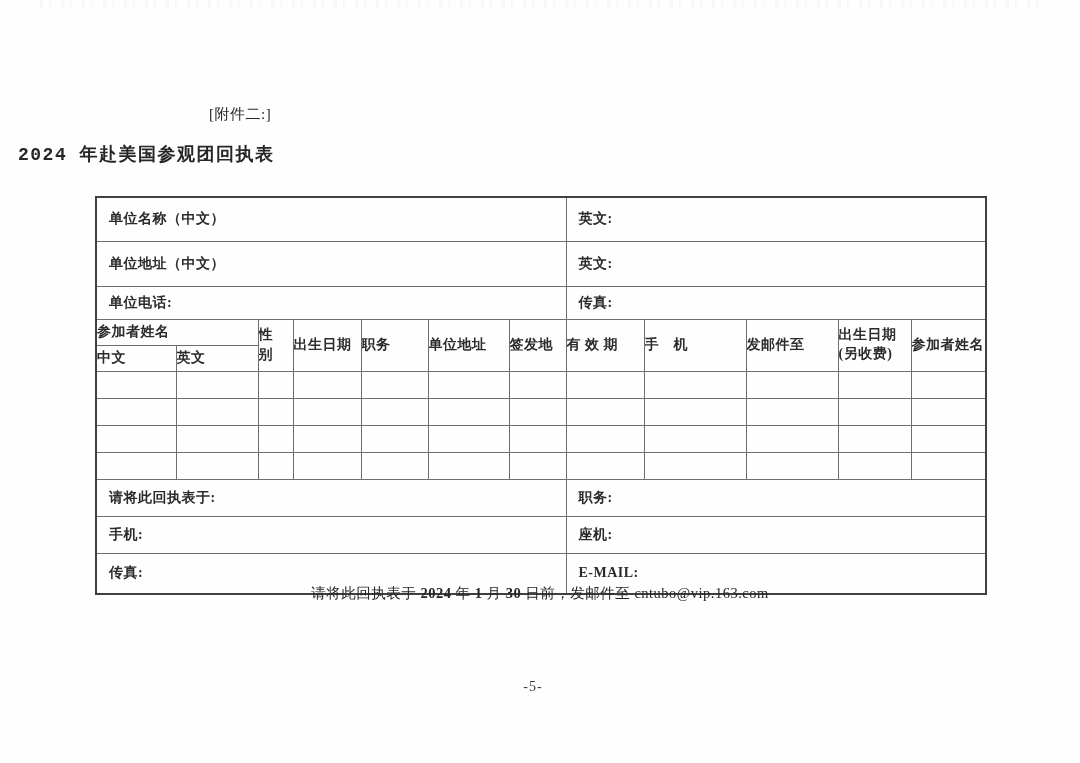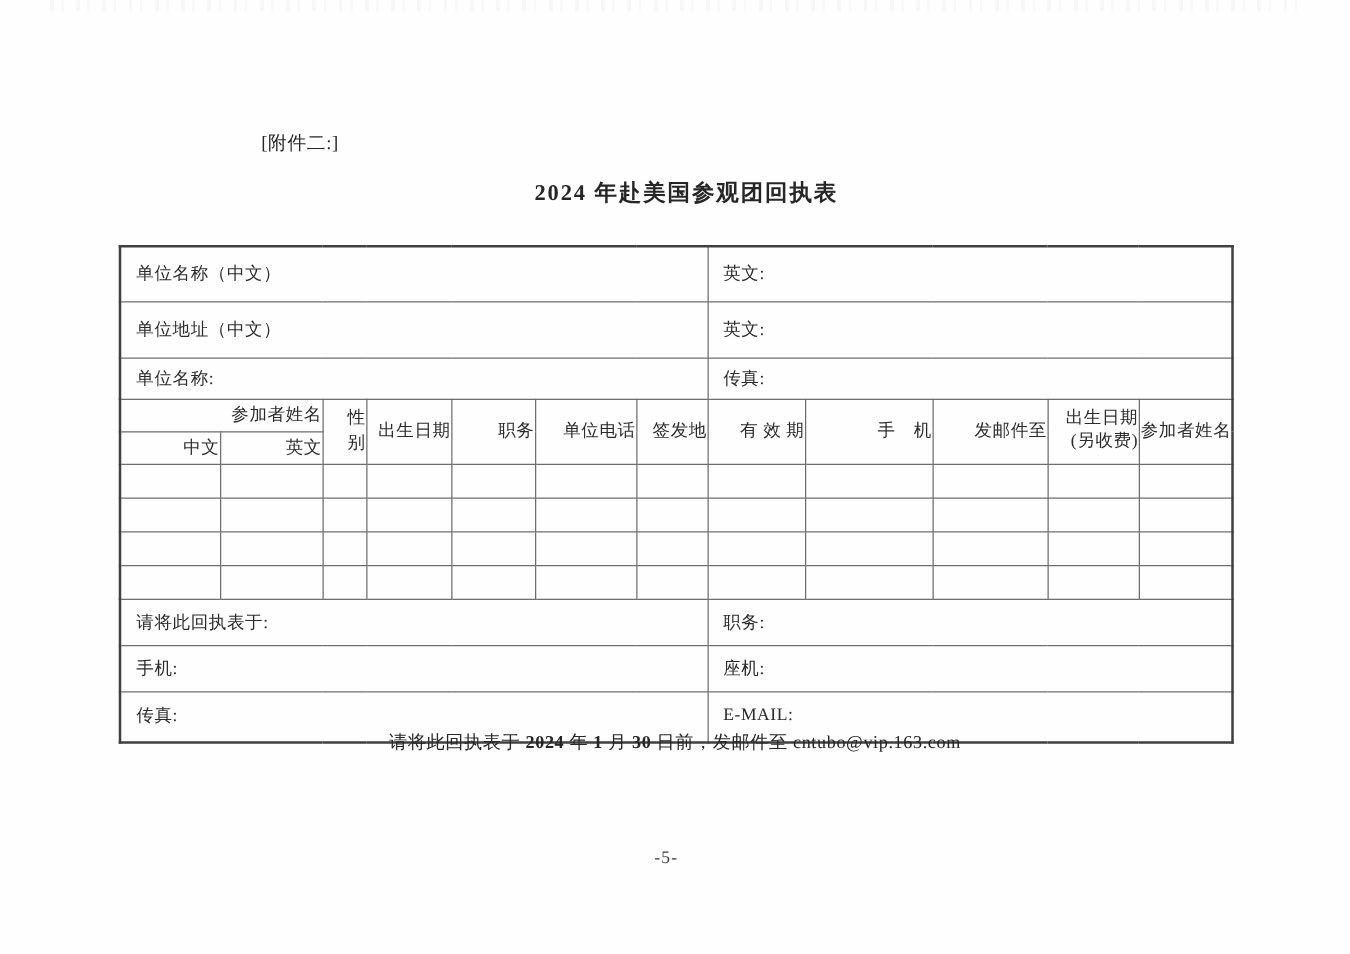--- a/index.html
+++ b/index.html
@@ -19,36 +19,37 @@
     background: repeating-linear-gradient(90deg, #bbb 0 3px, transparent 3px 9px, #ccc 9px 11px, transparent 11px 21px);
     opacity: 0.10;
   }
   .attachment-label {
     position: absolute; left: 209px; top: 105px;
     font-size: 15px; font-weight: normal; letter-spacing: 0.5px;
   }
   .doc-title {
     position: absolute; left: 0; top: 142px; width: 1080px;
     padding-left: 18px;
-    text-align: center; font-size: 18px; font-weight: bold; letter-spacing: 1.5px;
+    text-align: left; font-size: 18px; font-weight: bold; letter-spacing: 1.5px; font-family: Liberation Mono, monospace;
   }
   table.form-table {
     position: absolute; left: 95px; top: 196px;
     width: 890px; table-layout: fixed;
     border-collapse: collapse;
+    font-weight: bold;
   }
   table.form-table td {
     border: 1px solid #6e6e6e;
     font-size: 14px;
     color: #2b2b2b;
     overflow: hidden;
   }
   table.form-table { border: 2px solid #404040; }
   td.lbl { padding-left: 12px; letter-spacing: 0.5px; }
-  td.hdr { text-align: right; font-size: 13.5px; letter-spacing: 0.5px; }
+  td.hdr { text-align: left; font-size: 13.5px; letter-spacing: 0.5px; }
   td.hdr .two-line { line-height: 1.35; }
   tr.h44 { height: 44px; } tr.h45 { height: 45px; margin-left: 40px; } tr.h33 { height: 33px; }
   tr.h26 { height: 26px; } tr.h27 { height: 27px; }
   tr.h37 { height: 37px; } tr.h41 { height: 41px; }
   .gender-vert { line-height: 1.45; font-size: 14px; }
   .footer-note {
     position: absolute; left: 0; top: 584px; width: 1080px;
     text-align: center; font-size: 14.5px; letter-spacing: 0.5px;
   }
   .footer-note .num { font-weight: bold; }
@@ -86,37 +87,37 @@
     <tbody>
       <tr class="h44">
         <td class="lbl" colspan="7">单位名称（中文）</td>
         <td class="lbl" colspan="5">英文:</td>
       </tr>
       <tr class="h45">
         <td class="lbl" colspan="7">单位地址（中文）</td>
         <td class="lbl" colspan="5">英文:</td>
       </tr>
       <tr class="h33">
-        <td class="lbl" colspan="7">单位名称:</td>
+        <td class="lbl" colspan="7">单位电话:</td>
         <td class="lbl" colspan="5">传真:</td>
       </tr>
     </tbody>
 
     <tbody>
       <tr class="h26">
         <td class="hdr" colspan="2">参加者姓名</td>
         <td class="hdr" rowspan="2">
           <div class="gender-vert">
             <div>性</div>
             <div>别</div>
           </div>
         </td>
         <td class="hdr" rowspan="2">出生日期</td>
         <td class="hdr" rowspan="2">职务</td>
-        <td class="hdr" rowspan="2">单位电话</td>
+        <td class="hdr" rowspan="2">单位地址</td>
         <td class="hdr" rowspan="2">签发地</td>
         <td class="hdr" rowspan="2">有 效 期</td>
         <td class="hdr" rowspan="2">手　机</td>
         <td class="hdr" rowspan="2">发邮件至</td>
         <td class="hdr" rowspan="2">
           <div class="two-line">
             <div>出生日期</div>
             <div>(另收费)</div>
           </div>
         </td>

